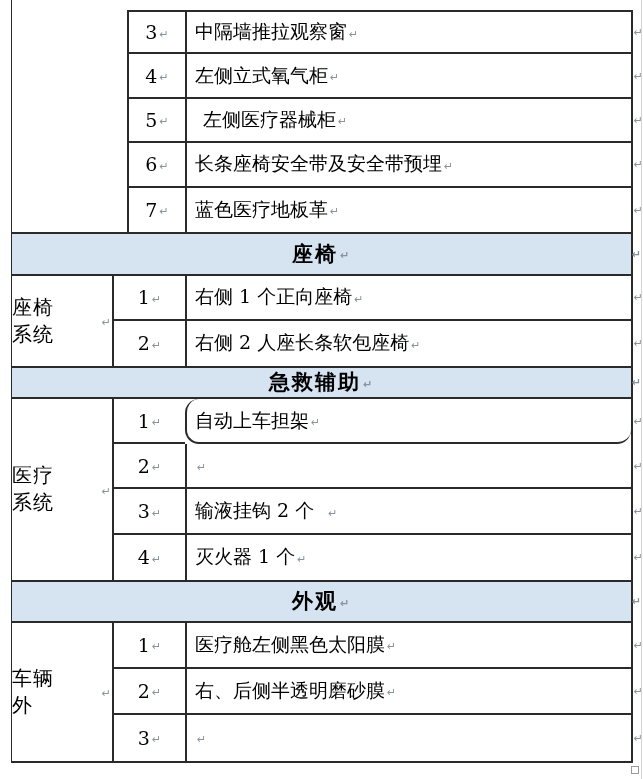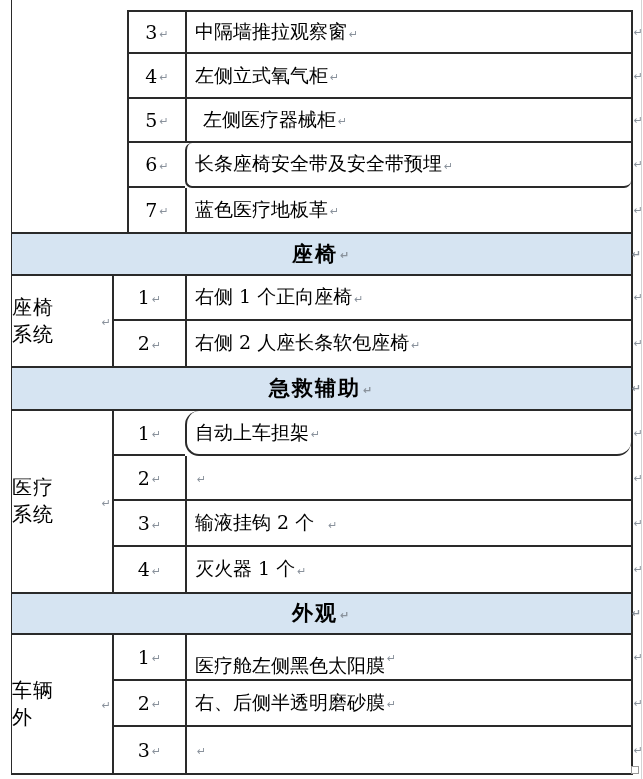--- a/index.html
+++ b/index.html
@@ -85,21 +85,21 @@
         </div>
         <div class="cell txt rb" style="grid-row: 3; padding-left: 16px;">
           <span>左侧医疗器械柜</span>
           <span class="pmark">↵</span>
           <span class="rowmark">↵</span>
         </div>
         <div class="cell num rb" style="grid-row: 4;">
           <span>6</span>
           <span class="pmark">↵</span>
         </div>
-        <div class="cell txt rb" style="grid-row: 4; border-radius: 7px;">
+        <div class="cell txt rb" style="grid-row: 4;">
           <span>长条座椅安全带及安全带预埋</span>
           <span class="pmark">↵</span>
           <span class="rowmark">↵</span>
         </div>
         <div class="cell num" style="grid-row: 5;">
           <span>7</span>
           <span class="pmark">↵</span>
         </div>
         <div class="cell txt" style="grid-row: 5;">
           <span>蓝色医疗地板革</span>
@@ -129,21 +129,21 @@
         <div class="cell num" style="grid-row: 2;">
           <span>2</span>
           <span class="pmark">↵</span>
         </div>
         <div class="cell txt" style="grid-row: 2;">
           <span>右侧 2 人座长条软包座椅</span>
           <span class="pmark">↵</span>
           <span class="rowmark">↵</span>
         </div>
       </div>
-      <div class="band" style="height: 45px;">
+      <div class="band" style="height: 33px;">
         <span>急救辅助</span>
         <span class="pmark">↵</span>
         <span class="rowmark">↵</span>
       </div>
       <div class="sec" style="grid-template-columns: 100px 73px 1fr; grid-template-rows: repeat(4, 45.25px);">
         <div class="cell lbl" style="grid-row: 1 / span 4;">
           <span>医疗系统</span>
           <span class="pmark">↵</span>
         </div>
         <div class="cell num rb" style="grid-row: 1;">
@@ -189,21 +189,21 @@
       </div>
       <div class="sec last" style="grid-template-columns: 100px 73px 1fr; grid-template-rows: repeat(3, 46px);">
         <div class="cell lbl" style="grid-row: 1 / span 3;">
           <span>车辆外</span>
           <span class="pmark">↵</span>
         </div>
         <div class="cell num rb" style="grid-row: 1;">
           <span>1</span>
           <span class="pmark">↵</span>
         </div>
-        <div class="cell txt rb" style="grid-row: 1; align-items: flex-end;">
+        <div class="cell txt rb" style="grid-row: 1;">
           <span>医疗舱左侧黑色太阳膜</span>
           <span class="pmark">↵</span>
           <span class="rowmark">↵</span>
         </div>
         <div class="cell num rb" style="grid-row: 2;">
           <span>2</span>
           <span class="pmark">↵</span>
         </div>
         <div class="cell txt rb" style="grid-row: 2;">
           <span>右、后侧半透明磨砂膜</span>

